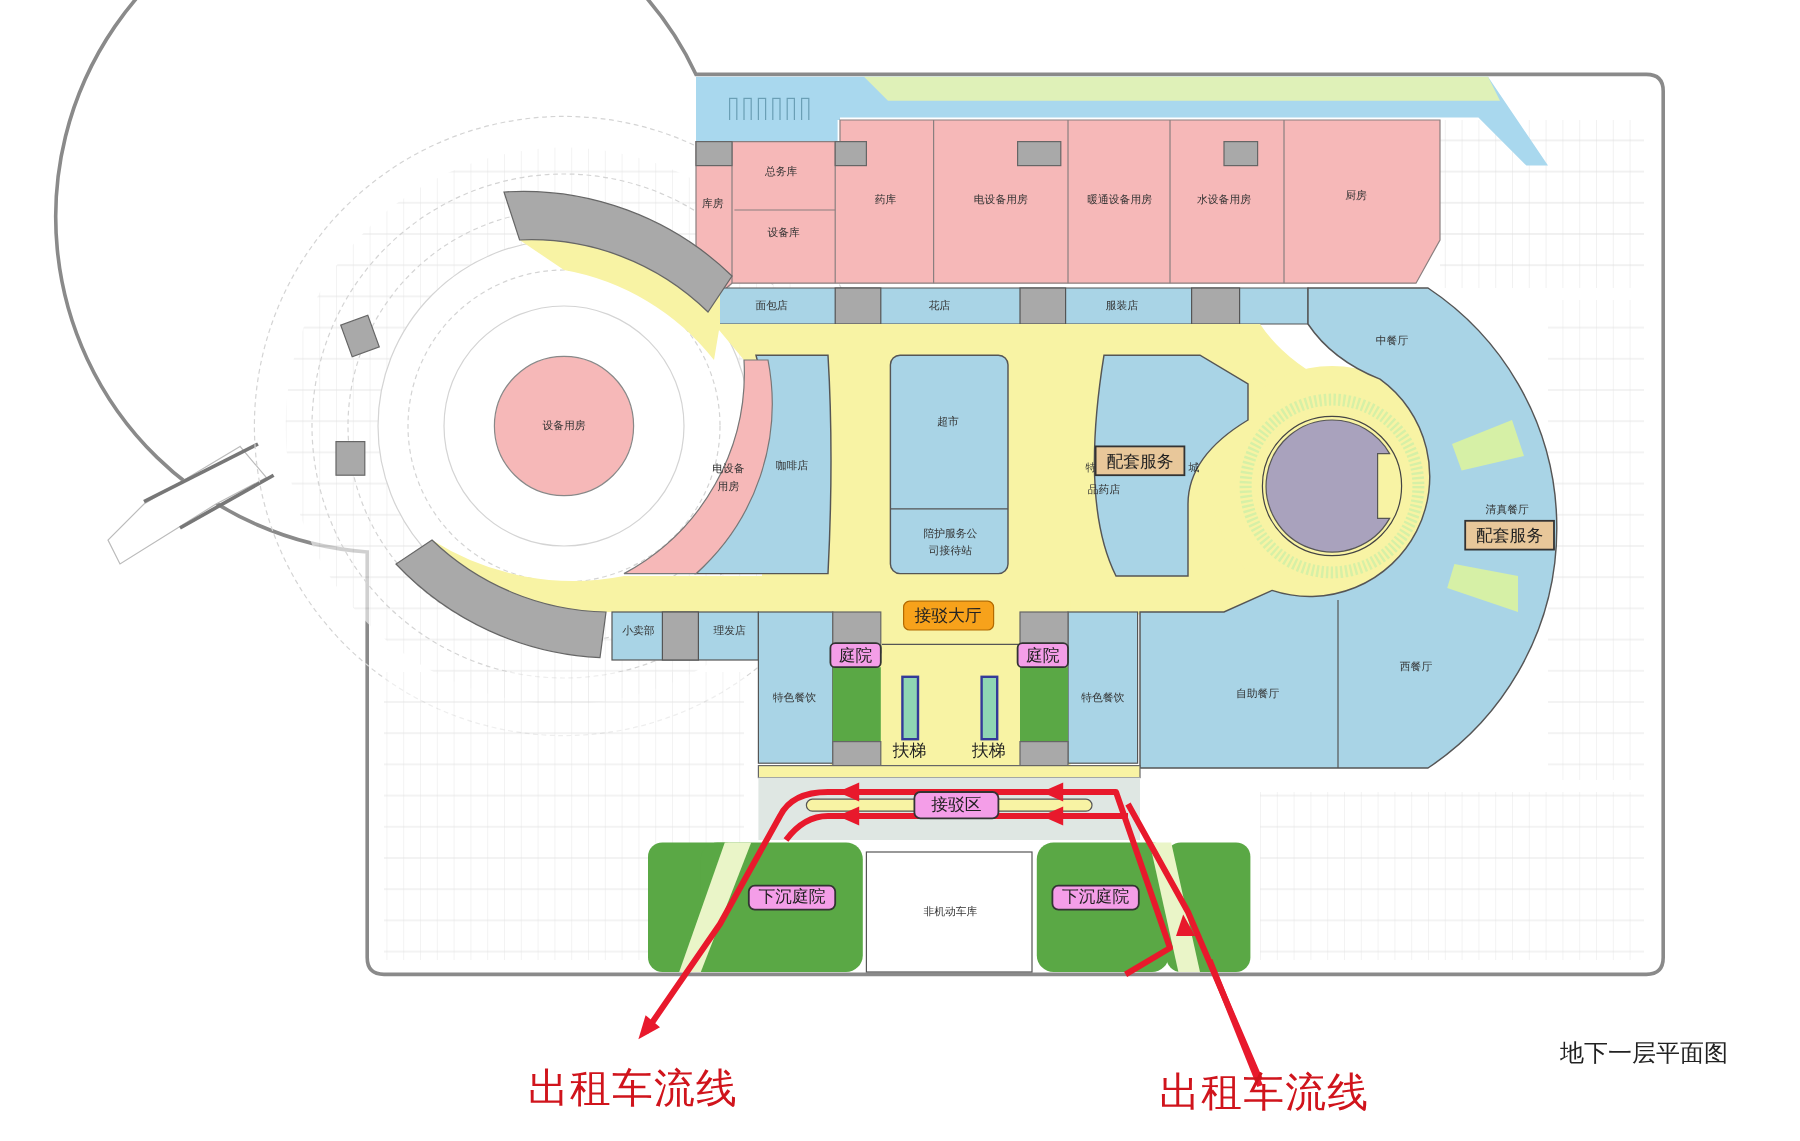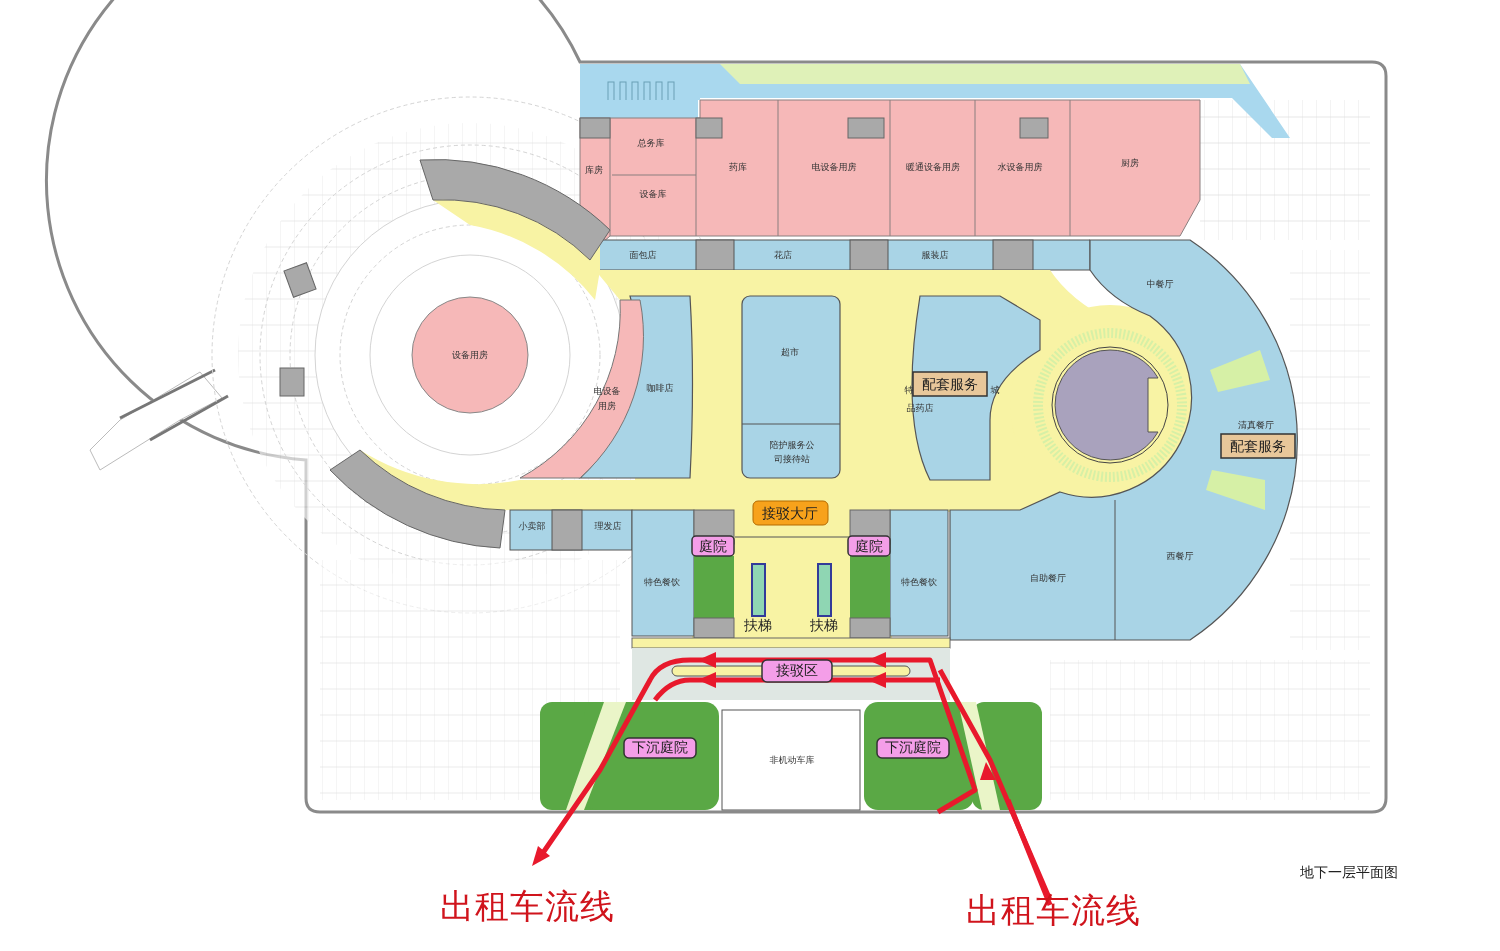--- a/index.html
+++ b/index.html
@@ -1,21 +1,21 @@
 <!DOCTYPE html>
 <html><head>
 <meta charset="utf-8">
 <style>
   html, body { margin:0; padding:0; background:#ffffff; }
   body { width:1500px; height:951px; position:relative; overflow:hidden; font-family:"DejaVu Sans", sans-serif; }
   #plan { position:absolute; left:0; top:0; width:1500px; height:951px; }
   .room-label { font-family:"DejaVu Sans", sans-serif; font-size:9px; fill:#333; text-anchor:middle; dominant-baseline:middle; }
   .tag-text { font-family:"DejaVu Sans", sans-serif; font-size:14px; fill:#222; text-anchor:middle; dominant-baseline:middle; }
   .caption { position:absolute; font-family:Liberation Serif, serif; color:#d0141c; font-size:34px; letter-spacing:1px; }
-  .plan-title { position:absolute; left:1300px; top:864px; font-size:14px; color:#222; font-family:"DejaVu Sans", sans-serif; }
+  .plan-title { position:absolute; left:1300px; top:864px; font-size:20px; color:#222; font-family:"DejaVu Sans", sans-serif; }
 </style>
 </head>
 <body>
 
 <svg id="plan" viewBox="0 0 1500 951" xmlns="http://www.w3.org/2000/svg">
   <defs>
     <pattern id="park" width="14" height="26" patternUnits="userSpaceOnUse">
       <rect width="14" height="26" fill="#ffffff"></rect>
       <path d="M0 0 V26 M0 13 H14" stroke="#cfcfcf" stroke-width="0.7"></path>
     </pattern>

